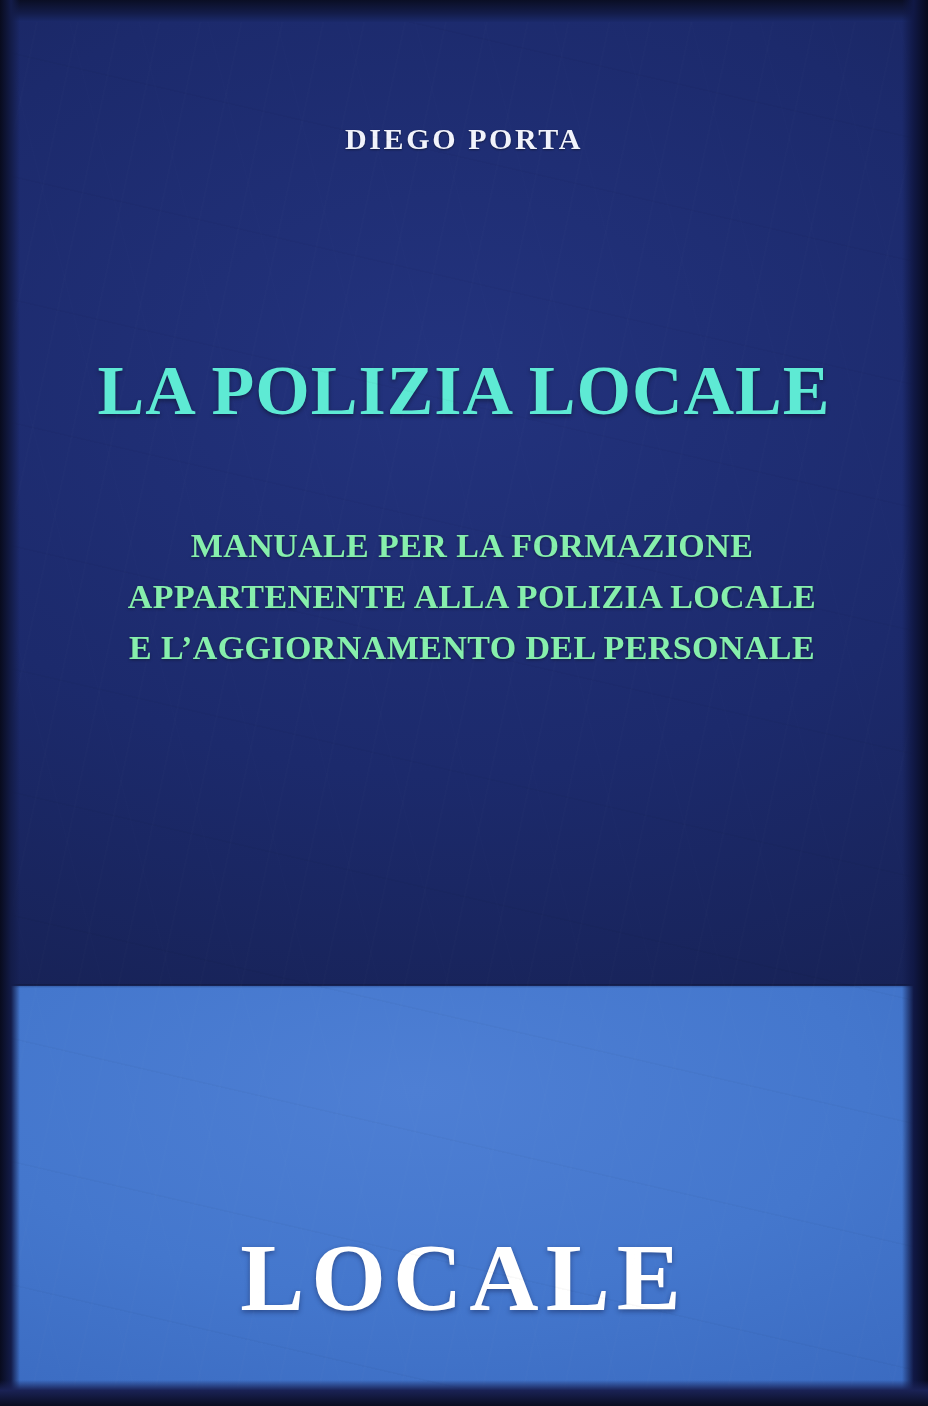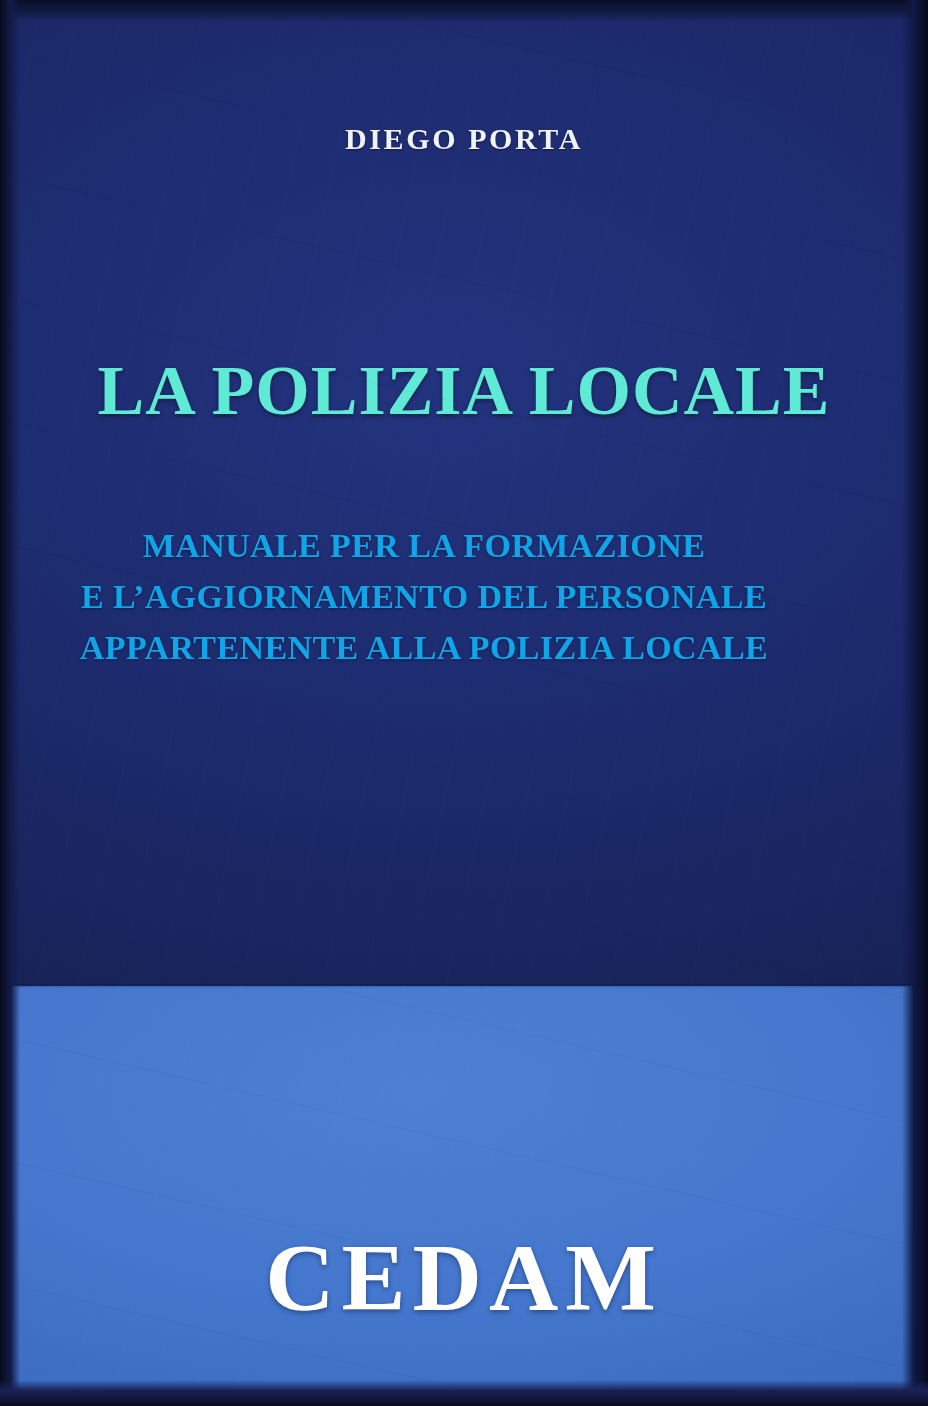--- a/index.html
+++ b/index.html
@@ -118,27 +118,28 @@
     letter-spacing: 1px;
     text-shadow: 0 2px 4px rgba(0,0,0,0.4);
   }
 
   .subtitle {
     position: absolute;
     left: 0;
     top: 520px;
     width: 848px;
     text-align: center;
-    color: #0ea5e9;
+    color: #86efac;
     font-family: "Liberation Serif", serif;
     font-weight: bold;
     font-size: 34px;
     line-height: 51px;
     letter-spacing: 0.4px;
     text-shadow: 0 1px 3px rgba(0,0,0,0.4);
+    padding-left: 48px;
   }
   .subtitle .line { display: block; white-space: nowrap; }
 
   .publisher {
     position: absolute;
     left: 0;
     top: 1222px;
     width: 928px;
     text-align: center;
     color: #ffffff;
@@ -157,24 +158,24 @@
   <div class="upper-field"></div>
   <div class="lower-band"></div>
   <div class="band-seam"></div>
 
   <div class="author">DIEGO PORTA</div>
 
   <div class="main-title">LA POLIZIA LOCALE</div>
 
   <div class="subtitle">
     <span class="line">MANUALE PER LA FORMAZIONE</span>
+    <span class="line">APPARTENENTE ALLA POLIZIA LOCALE</span>
     <span class="line">E L’AGGIORNAMENTO DEL PERSONALE</span>
-    <span class="line">APPARTENENTE ALLA POLIZIA LOCALE</span>
   </div>
 
-  <div class="publisher">CEDAM</div>
+  <div class="publisher">LOCALE</div>
 
   <div class="scuffs"></div>
   <div class="edge-top"></div>
   <div class="edge-left"></div>
   <div class="edge-right"></div>
   <div class="edge-bottom"></div>
 </div>
 
 </body></html>

